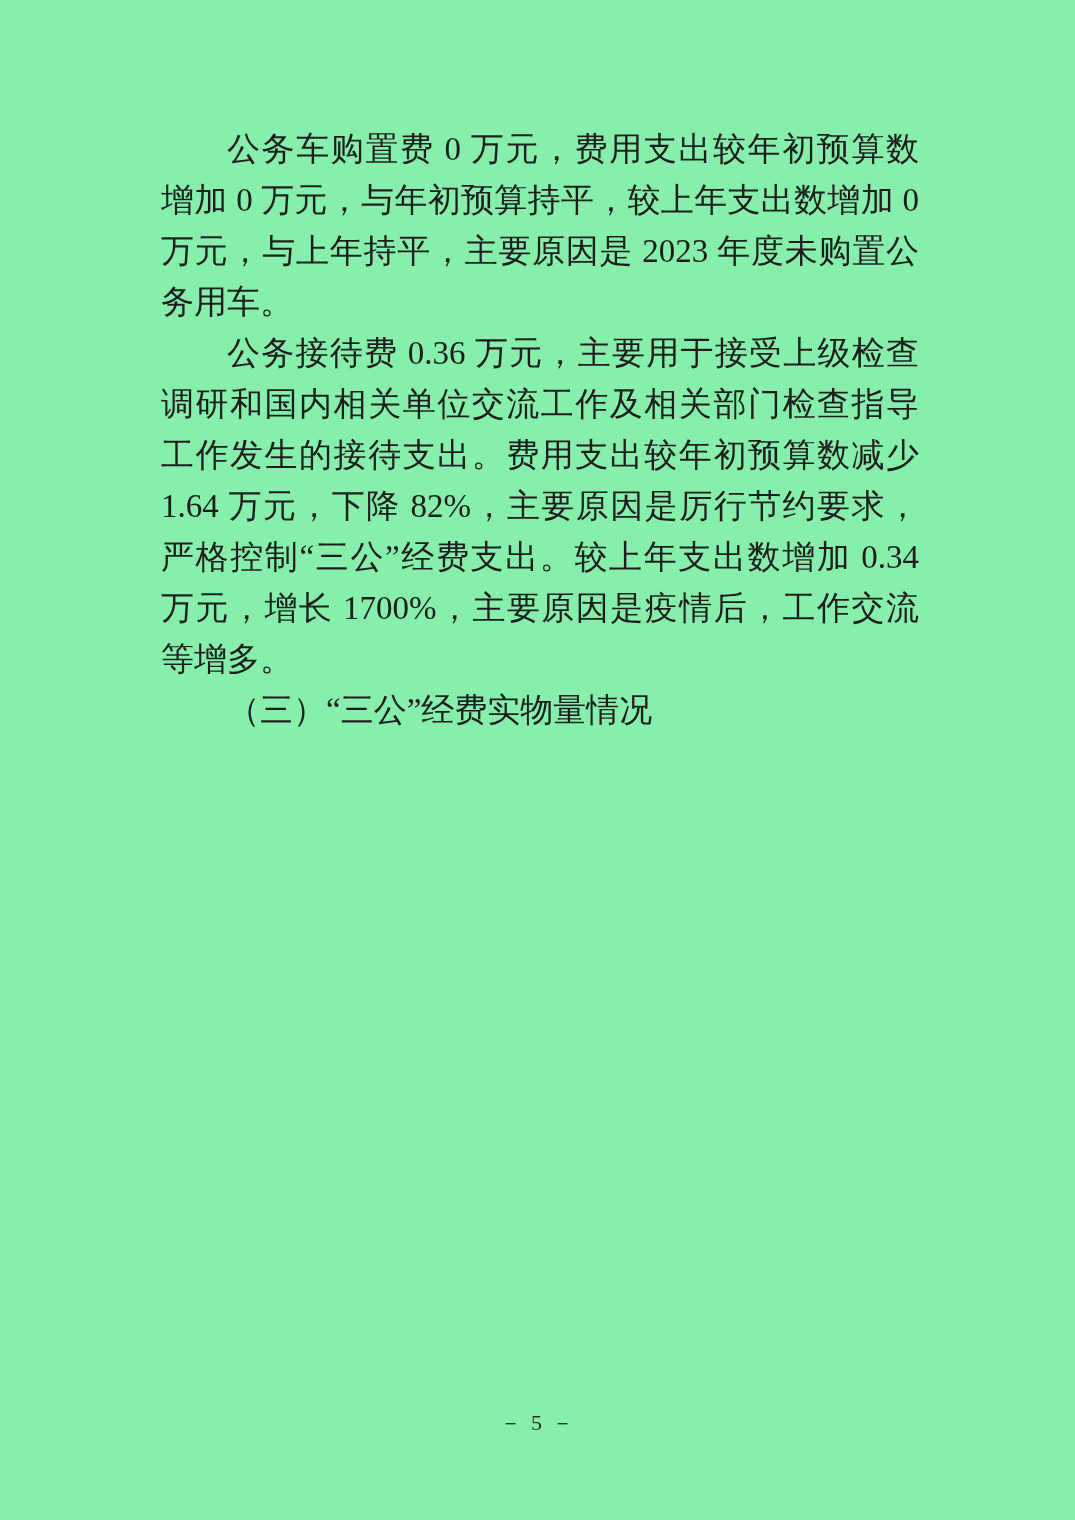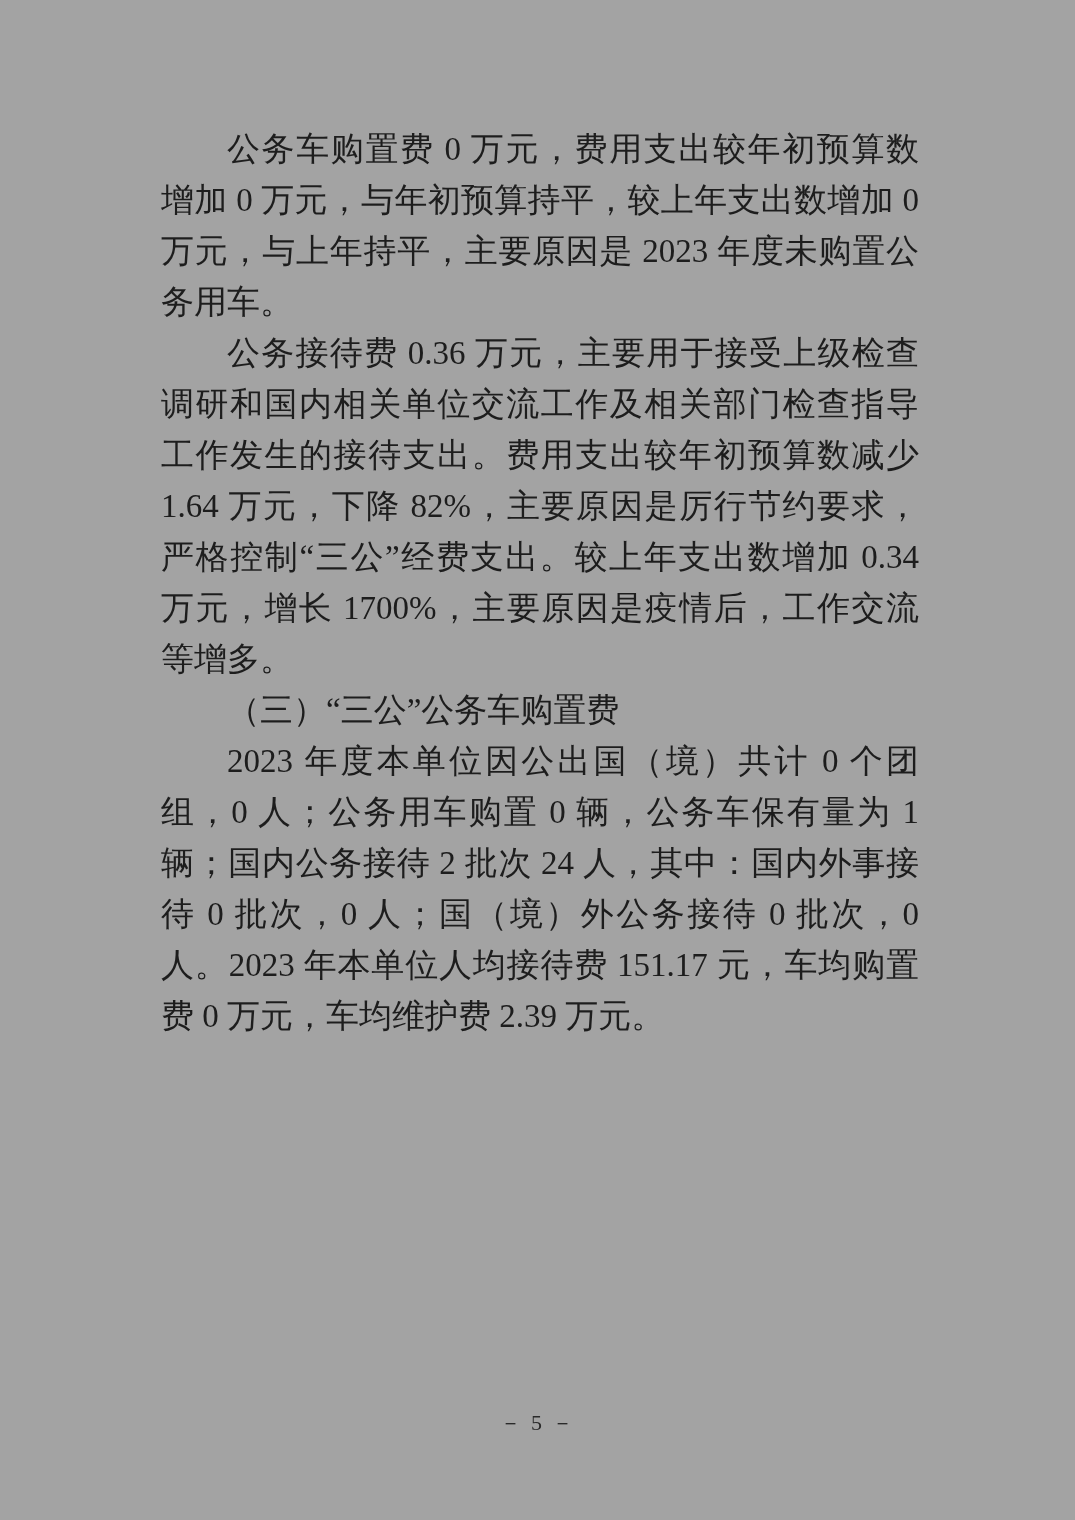--- a/index.html
+++ b/index.html
@@ -5,21 +5,21 @@
   html, body {
     margin: 0;
     padding: 0;
     background: #ffffff;
   }
   .page {
     position: relative;
     width: 1075px;
     height: 1520px;
     margin: 0 auto;
-    background: #a3a3a3;
+    background: #86efac;
     overflow: hidden;
     font-family: "Liberation Serif", "DejaVu Serif", serif;
     color: #1d1d1d;
   }
   .content {
     position: absolute;
     left: 161px;
     top: 124px;
     width: 758px;
   }
@@ -51,17 +51,16 @@
     font-family: "Liberation Serif", "DejaVu Serif", serif;
   }
 </style>
 </head>
 <body>
 
 <div class="page">
   <div class="content">
     <p class="para">公务车购置费 0 万元，费用支出较年初预算数增加 0 万元，与年初预算持平，较上年支出数增加 0 万元，与上年持平，主要原因是 2023 年度未购置公务用车。</p>
     <p class="para">公务接待费 0.36 万元，主要用于接受上级检查调研和国内相关单位交流工作及相关部门检查指导工作发生的接待支出。费用支出较年初预算数减少 1.64 万元，下降 82%，主要原因是厉行节约要求，严格控制“三公”经费支出。较上年支出数增加 0.34 万元，增长 1700%，主要原因是疫情后，工作交流等增多。</p>
-    <p class="para">（三）“三公”公务车购置费</p>
-    <p class="para">2023 年度本单位因公出国（境）共计 0 个团组，0 人；公务用车购置 0 辆，公务车保有量为 1 辆；国内公务接待 2 批次 24 人，其中：国内外事接待 0 批次，0 人；国（境）外公务接待 0 批次，0 人。2023 年本单位人均接待费 151.17 元，车均购置费 0 万元，车均维护费 2.39 万元。</p>
+    <p class="para">（三）“三公”经费实物量情况</p>
   </div>
   <div class="page-number">－ 5 －</div>
 </div>
 
 </body></html>

